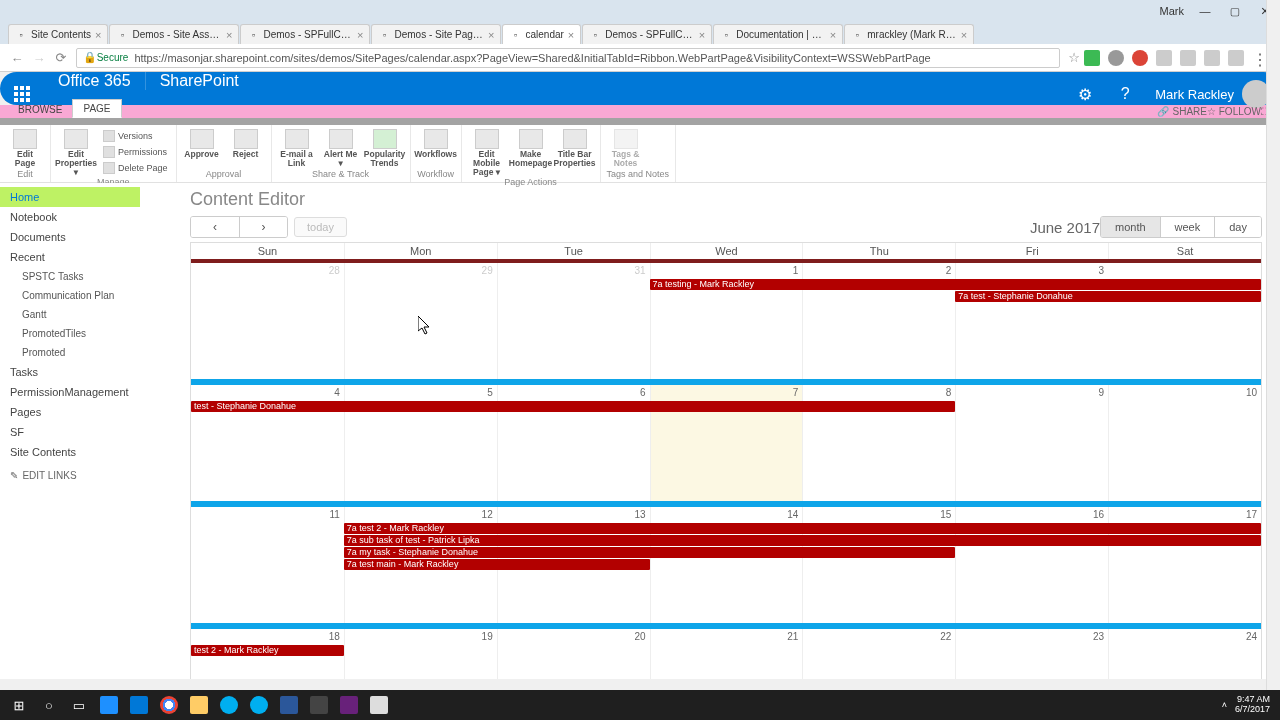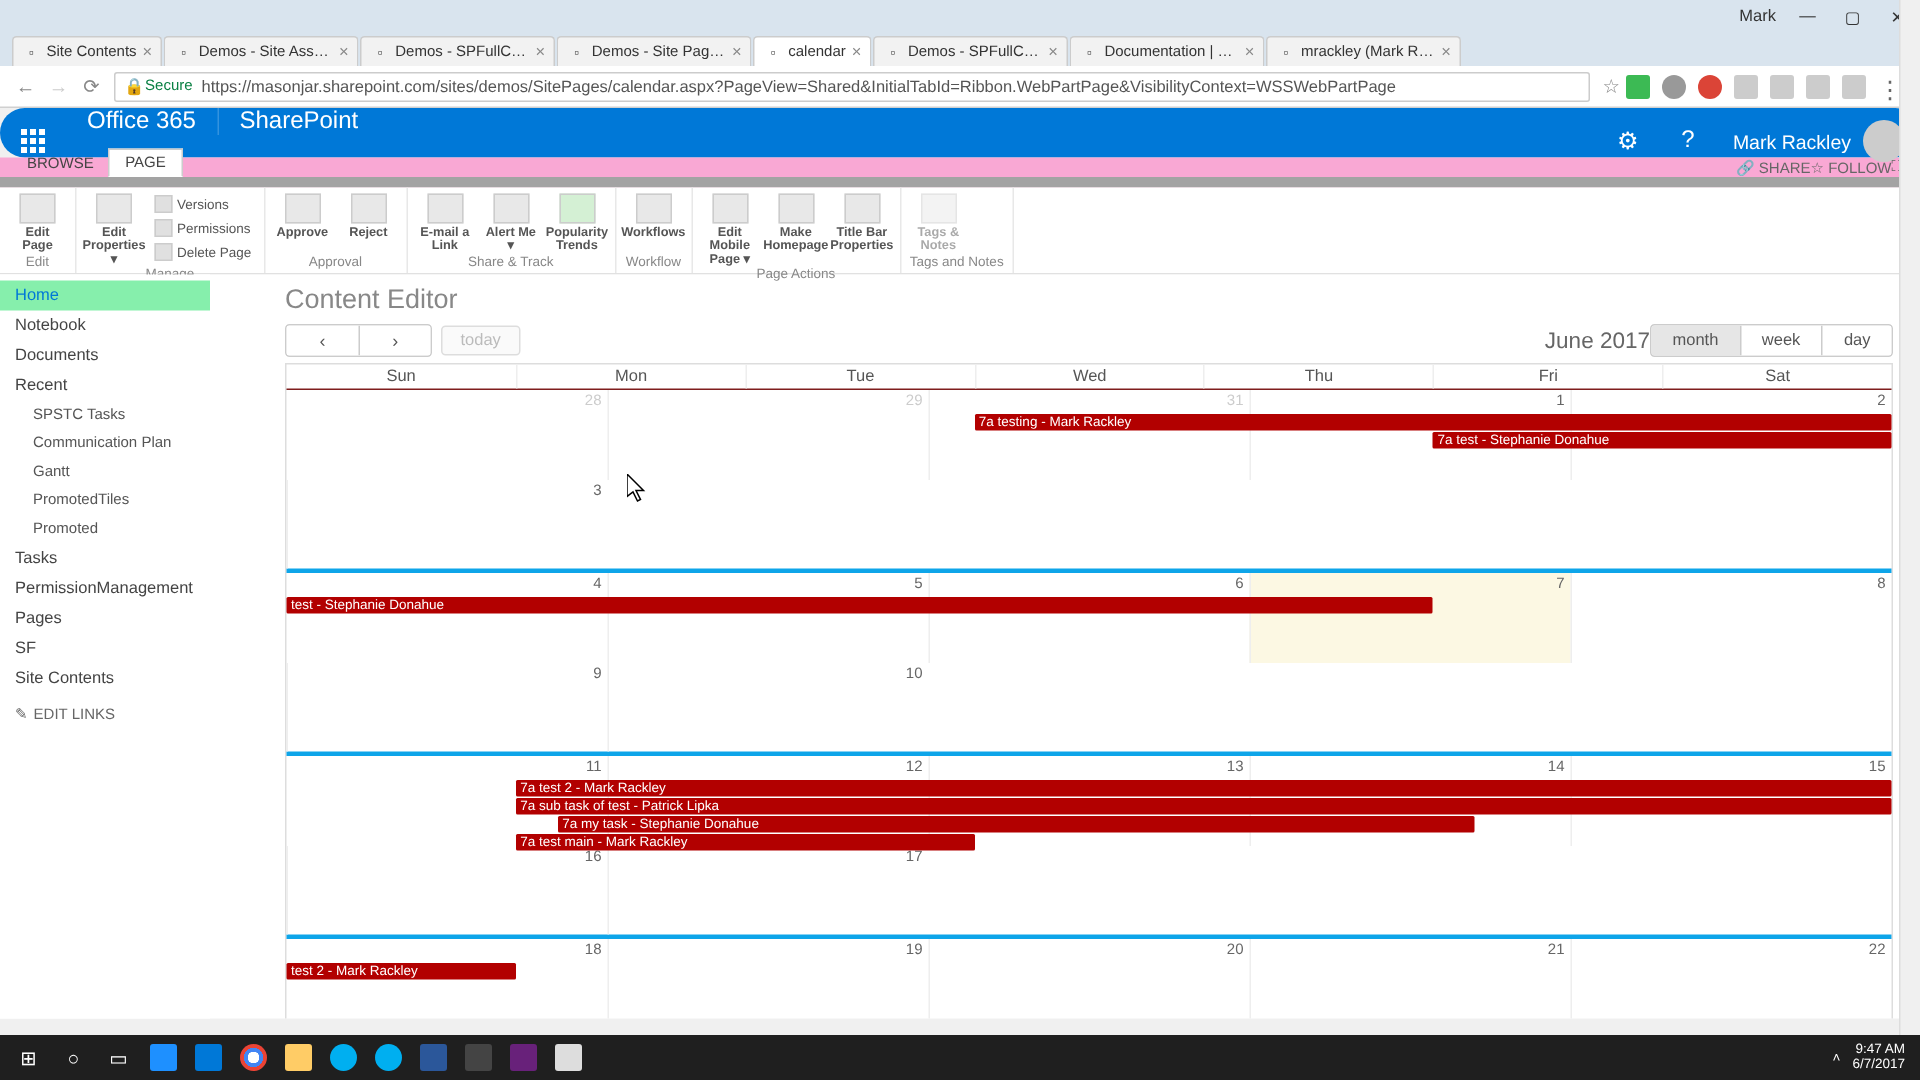--- a/index.html
+++ b/index.html
@@ -58,45 +58,45 @@
 .ribbon-btn-lg .ico { width: 24px; height: 20px; background: #e8e8e8; border: 1px solid #ccc; }
 .ribbon-btn-lg .lbl { font-size: 8.5px; text-align: center; line-height: 1.05; font-weight: bold; }
 .ribbon-btn-sm { display: flex; align-items: center; gap: 3px; font-size: 9px; cursor: pointer; padding: 1px 2px; }
 .ribbon-btn-sm .ico-s { width: 12px; height: 12px; background: #e0e0e0; border: 1px solid #ccc; }
 .ribbon-col { display: flex; flex-direction: column; gap: 2px; padding-top: 2px; }
 
 
 .main { display: flex; height: calc(720px - 22px - 22px - 28px - 44px - 20px - 58px - 30px); background: #fff; }
 .leftnav { width: 140px; background: #fff; font-size: 11px; color: #444; padding-top: 4px; }
 .leftnav .nav-item { padding: 4px 10px; cursor: pointer; }
-.leftnav .nav-item.active { background: #86efac; color: #0078d7; }
+.leftnav .nav-item.active { background: #bef264; color: #0078d7; }
 .leftnav .nav-sub { padding-left: 22px; font-size: 10px; color: #555; }
 .leftnav .edit-links { padding: 8px 10px; font-size: 10px; color: #666; display: flex; align-items: center; gap: 4px; cursor: pointer; }
 
 .content { flex: 1; padding: 6px 18px 0 50px; overflow: hidden; position: relative; }
 .content-title { font-size: 18px; color: #888; font-weight: 300; margin-bottom: 6px; }
 
 
 .cal-toolbar { display: flex; align-items: center; margin-bottom: 4px; }
 .cal-nav { display: flex; border: 1px solid #ccc; border-radius: 3px; overflow: hidden; }
 .cal-nav button { width: 48px; height: 20px; border: none; background: #fff; font-size: 12px; cursor: pointer; color: #555; }
 .cal-nav button + button { border-left: 1px solid #ccc; }
 .cal-today { margin-left: 6px; height: 20px; padding: 0 12px; border: 1px solid #ddd; background: #fafafa; color: #bbb; font-size: 11px; border-radius: 3px; }
 .cal-title { flex: 1; text-align: right; font-size: 15px; color: #666; }
 .cal-views { display: flex; border: 1px solid #ccc; border-radius: 3px; overflow: hidden; }
 .cal-views button { height: 20px; padding: 0 14px; border: none; background: #fff; font-size: 11px; cursor: pointer; color: #555; }
 .cal-views button + button { border-left: 1px solid #ccc; }
 .cal-views button.active { background: #e6e6e6; }
 
 .cal-grid { border: 1px solid #ddd; }
-.cal-head { display: grid; grid-template-columns: repeat(7, 1fr); border-bottom: 1px solid #7f1d1d; }
+.cal-head { display: grid; grid-template-columns: repeat(7, 1fr); border-bottom: 4px solid #7f1d1d; }
 .cal-head div { text-align: center; font-size: 11px; color: #555; padding: 2px 0; border-left: 1px solid #eee; }
 .cal-head div:first-child { border-left: none; }
 .cal-body { }
-.cal-week { display: grid; grid-template-columns: repeat(5, 1fr); height: 122px; border-bottom: 3px solid #0ea5e9; position: relative; }
+.cal-week { display: grid; grid-template-columns: repeat(7, 1fr); height: 122px; border-bottom: 6px solid #0ea5e9; position: relative; }
 .cal-day { border-left: 1px solid #eee; position: relative; font-size: 10px; color: #666; }
 .cal-day:first-child { border-left: none; }
 .cal-day.other { color: #ccc; }
 .cal-day.today { background: #fcf8e3; }
 .cal-day .daynum { position: absolute; top: 2px; right: 4px; font-size: 10px; }
 .events-layer { position: absolute; left: 0; right: 0; top: 16px; }
 .event { position: absolute; height: 11px; background: #b20000; color: #fff; font-size: 9px; line-height: 11px; padding-left: 3px; white-space: nowrap; overflow: hidden; cursor: pointer; border-radius: 1px; }
 
 
 .scroll-hint { position: absolute; right: 0; top: 0; bottom: 0; width: 14px; background: #f0f0f0; border-left: 1px solid #ddd; }
@@ -446,21 +446,21 @@
             </div>
             <div class="cal-day">
               <span class="daynum">16</span>
             </div>
             <div class="cal-day">
               <span class="daynum">17</span>
             </div>
             <div class="events-layer">
               <div class="event" style="left: 14.2857%; width: 85.7143%; top: 0px;">7a test 2 - Mark Rackley</div>
               <div class="event" style="left: 14.2857%; width: 85.7143%; top: 12px;">7a sub task of test - Patrick Lipka</div>
-              <div class="event" style="left: 14.2857%; width: 57.1429%; top: 24px; margin-left: 28px;">7a my task - Stephanie Donahue</div>
+              <div class="event" style="left: 14.2857%; width: 57.1429%; top: 24px;">7a my task - Stephanie Donahue</div>
               <div class="event" style="left: 14.2857%; width: 28.5714%; top: 36px;">7a test main - Mark Rackley</div>
             </div>
           </div>
           <div class="cal-week">
             <div class="cal-day">
               <span class="daynum">18</span>
             </div>
             <div class="cal-day">
               <span class="daynum">19</span>
             </div>

